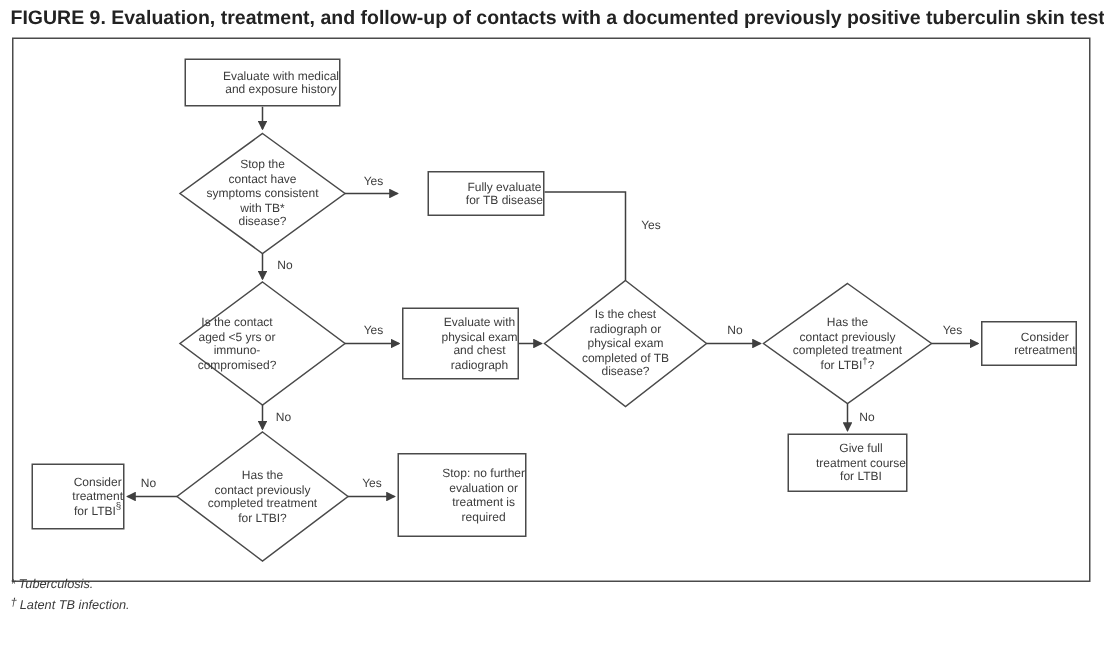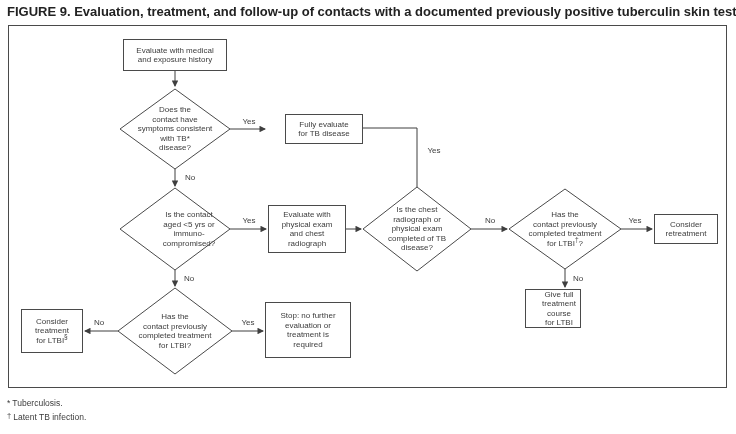--- a/index.html
+++ b/index.html
@@ -23,43 +23,43 @@
     background: #ffffff;
   }
   svg.connectors {
     position: absolute; left: 0; top: 0;
     width: 719px; height: 363px;
   }
   .node {
     position: absolute;
     background: #ffffff;
     border: 1px solid #4a4a4a;
-    display: flex; align-items: center; justify-content: center;
+    display: flex; align-items: center; justify-content: flex-end;
     text-align: center;
     font-size: 8px; line-height: 9.5px;
     box-sizing: border-box;
   }
   .dlabel {
     position: absolute;
     transform: translate(-50%, -50%);
     text-align: center;
     font-size: 8px; line-height: 9.5px;
   }
   .elabel {
     position: absolute;
     transform: translate(-50%, -50%);
     font-size: 8px;
     background: transparent;
     white-space: nowrap;
   }
   .ml { white-space: pre-line; }
   sup { font-size: 6.5px; line-height: 0; }
   .footnotes {
-    position: absolute; left: 7px; top: 398px;
-    font-size: 8.5px; line-height: 11.5px; color: #3c3c3c;
+    position: absolute; left: 7px; top: 384px;
+    font-size: 8.5px; line-height: 11.5px; color: #3c3c3c; font-style: italic;
   }
   .fn-line .fm { margin-right: 2px; }
   .fn-line .fm-sup { vertical-align: 2px; font-size: 7.5px; }
 </style>
 </head>
 <body>
 
 <div class="fig-title">FIGURE 9. Evaluation, treatment, and follow-up of contacts with a documented previously positive tuberculin skin test</div>
 
 <div class="figure">
@@ -108,47 +108,47 @@
 physical exam
 and chest
 radiograph</span>
   </div>
 
   <div class="node" style="left:645px;top:188px;width:64px;height:30px;">
     <span class="ml">Consider
 retreatment</span>
   </div>
 
-  <div class="node" style="left:516px;top:263px;width:56px;height:39px;padding-left:12px;">
+  <div class="node" style="left:516px;top:263px;width:80px;height:39px;padding-left:12px;">
     <span class="ml">Give full
 treatment course
 for LTBI</span>
   </div>
 
   <div class="node" style="left:12px;top:283px;width:62px;height:44px;">
     <div><span class="ml">Consider
 treatment</span><br><span>for LTBI</span><sup>§</sup></div>
   </div>
 
   <div class="node" style="left:256px;top:276px;width:86px;height:56px;">
     <span class="ml">Stop: no further
 evaluation or
 treatment is
 required</span>
   </div>
 
   <div class="dlabel" style="left:166px;top:103px;width:108px;">
-    <span class="ml">Does the
+    <span class="ml">Stop the
 contact have
 symptoms consistent
 with TB*
 disease?</span>
   </div>
 
-  <div class="dlabel" style="left:180px;top:203px;width:104px;">
+  <div class="dlabel" style="left:149px;top:203px;width:104px;">
     <span class="ml">Is the contact
 aged &lt;5 yrs or
 immuno-
 compromised?</span>
   </div>
 
   <div class="dlabel" style="left:408px;top:203px;width:104px;">
     <span class="ml">Is the chest
 radiograph or
 physical exam

